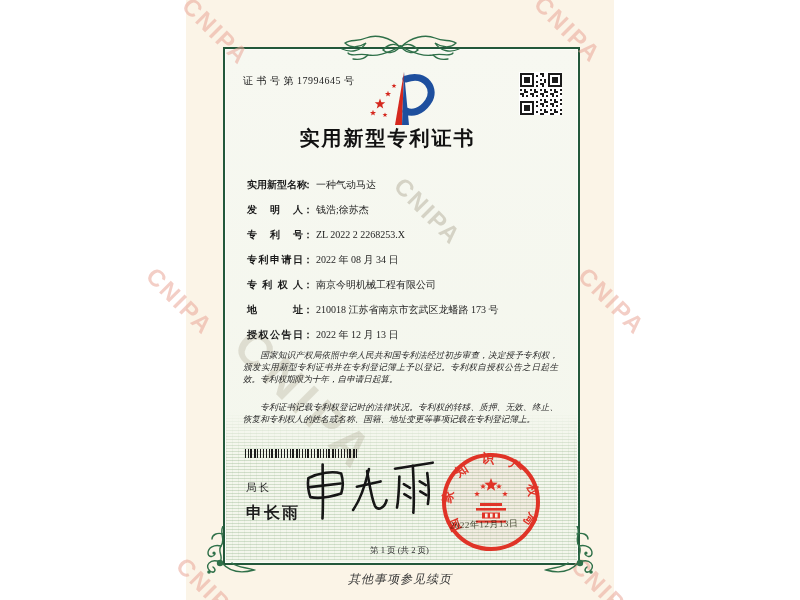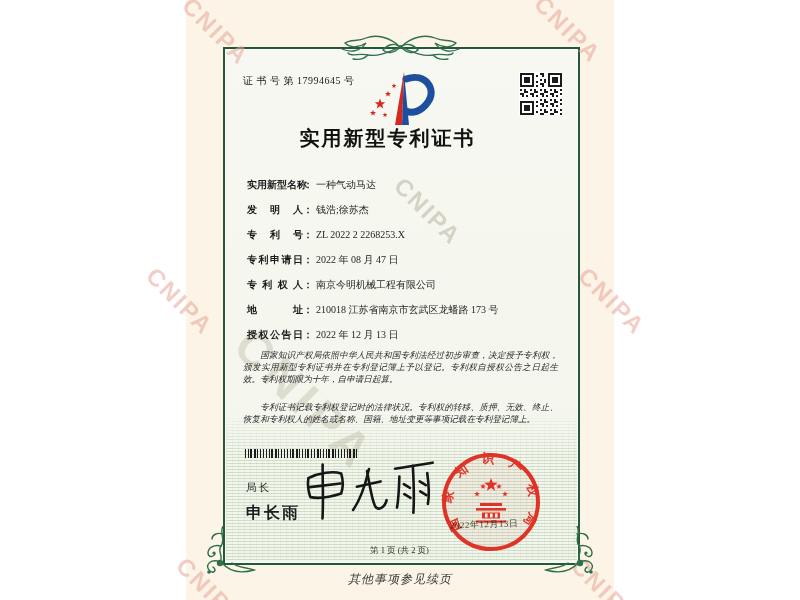--- a/index.html
+++ b/index.html
@@ -234,21 +234,21 @@
 <div class="abs frow" style="top:178px;">
   <span class="flabel">实用新型名称</span><span class="fcolon">：</span><span class="fvalue">一种气动马达</span>
 </div>
 <div class="abs frow" style="top:203px;">
   <span class="flabel">发明人</span><span class="fcolon">：</span><span class="fvalue">钱浩;徐苏杰</span>
 </div>
 <div class="abs frow" style="top:228px;">
   <span class="flabel">专利号</span><span class="fcolon">：</span><span class="fvalue">ZL 2022 2 2268253.X</span>
 </div>
 <div class="abs frow" style="top:253px;">
-  <span class="flabel">专利申请日</span><span class="fcolon">：</span><span class="fvalue">2022 年 08 月 47 日</span>
+  <span class="flabel">专利申请日</span><span class="fcolon">：</span><span class="fvalue">2022 年 08 月 34 日</span>
 </div>
 <div class="abs frow" style="top:278px;">
   <span class="flabel">专利权人</span><span class="fcolon">：</span><span class="fvalue">南京今明机械工程有限公司</span>
 </div>
 <div class="abs frow" style="top:303px;">
   <span class="flabel">地址</span><span class="fcolon">：</span><span class="fvalue">210018 江苏省南京市玄武区龙蟠路 173 号</span>
 </div>
 <div class="abs frow" style="top:328px;width:315px;">
   <span class="flabel">授权公告日</span><span class="fcolon">：</span><span class="fvalue">2022 年 12 月 13 日</span>
 </div>

